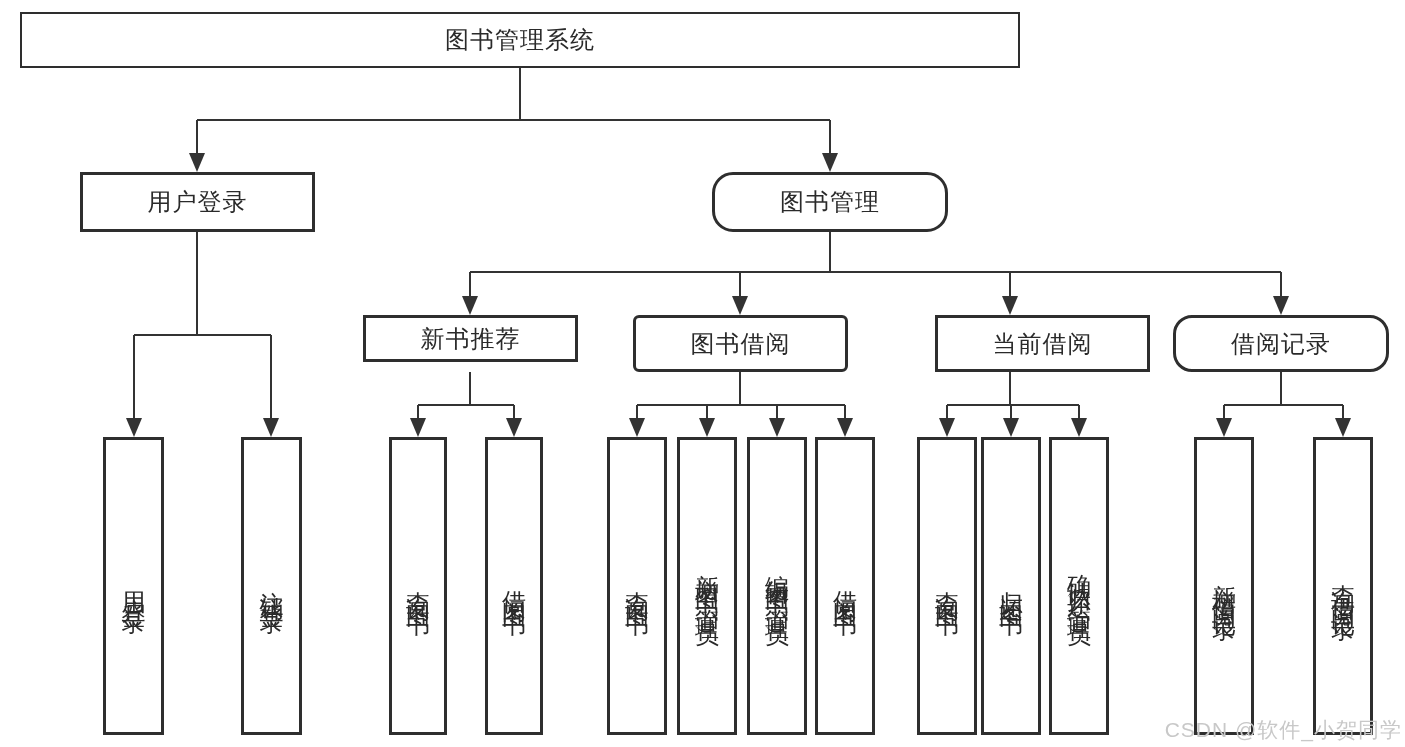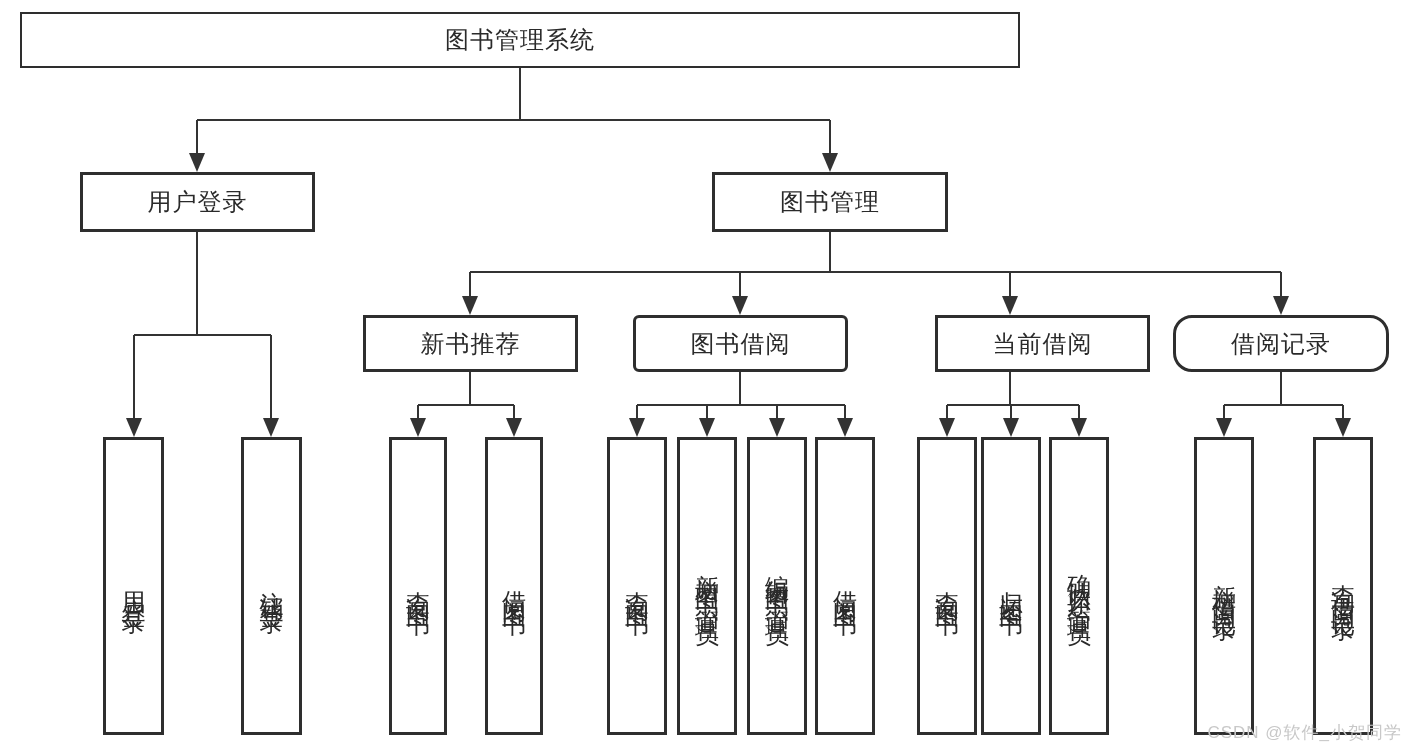--- a/index.html
+++ b/index.html
@@ -46,21 +46,21 @@
     text-orientation: mixed;
     letter-spacing: 7px;
     font-size: 24px;
     color: #2a2a2a;
     line-height: 1;
   }
   .watermark {
     position: absolute;
     right: 3px;
     bottom: 3px;
-    font-size: 17px;
+    font-size: 21px;
     color: #c8c8c8;
     letter-spacing: 1px;
     z-index: 5;
   }
 </style>
 </head>
 <body>
 
 <div class="canvas">
 
@@ -119,23 +119,23 @@
       <path d="M1003 418 h16 l-8 19 z"></path>
       <path d="M1071 418 h16 l-8 19 z"></path>
       <path d="M1216 418 h16 l-8 19 z"></path>
       <path d="M1335 418 h16 l-8 19 z"></path>
     </g>
   </svg>
 
   <div class="node root" style="left:20px; top:12px; width:1000px; height:56px;">图书管理系统</div>
 
   <div class="node" style="left:80px; top:172px; width:235px; height:60px;">用户登录</div>
-  <div class="node" style="left:712px; top:172px; width:236px; height:60px;">图书管理</div>
+  <div class="node" style="left:712px; top:172px; width:236px; height:60px;border-radius:21px;">图书管理</div>
 
-  <div class="node" style="left:363px; top:315px; width:215px; height:57px;">新书推荐</div>
+  <div class="node" style="left:363px; top:315px; width:215px; height:47px;">新书推荐</div>
   <div class="node" style="left:633px; top:315px; width:215px; height:57px;border-radius:6px;">图书借阅</div>
   <div class="node" style="left:903px; top:315px; width:215px; height:57px;margin-left:32px;">当前借阅</div>
   <div class="node" style="left:1173px; top:315px; width:216px; height:57px;border-radius:19px;">借阅记录</div>
 
   <div class="node leaf" style="left:103px; width:61px;">
     <span class="vtext">用户登录</span>
   </div>
   <div class="node leaf" style="left:241px; width:61px;">
     <span class="vtext">注销登录</span>
   </div>

